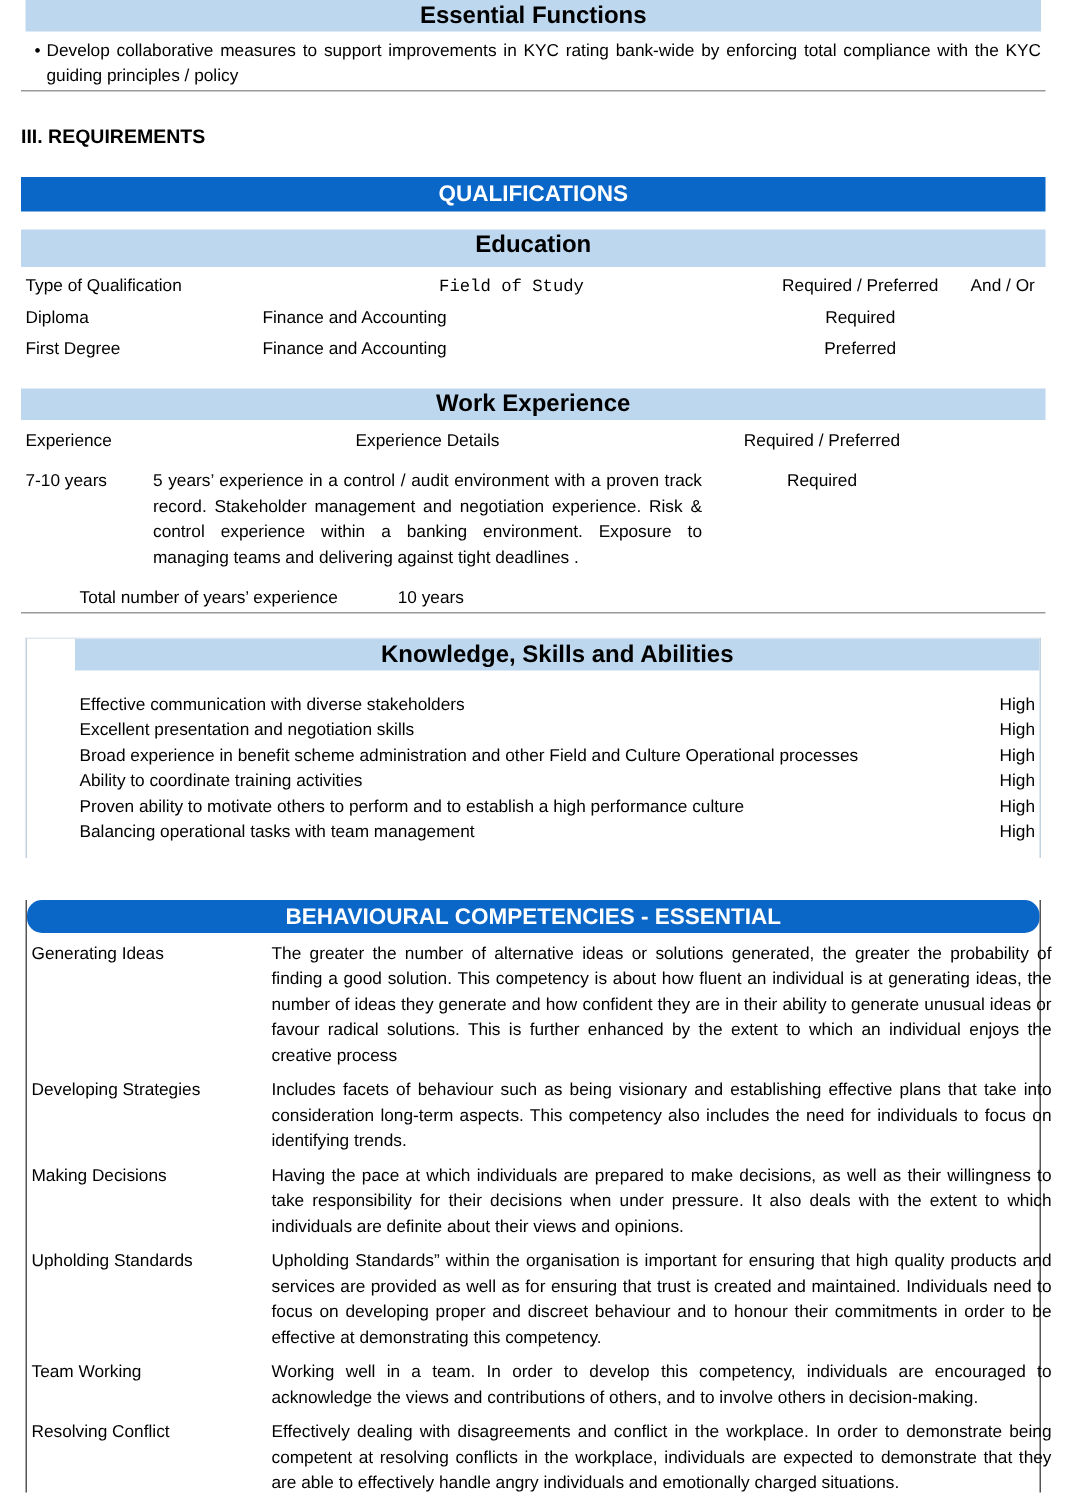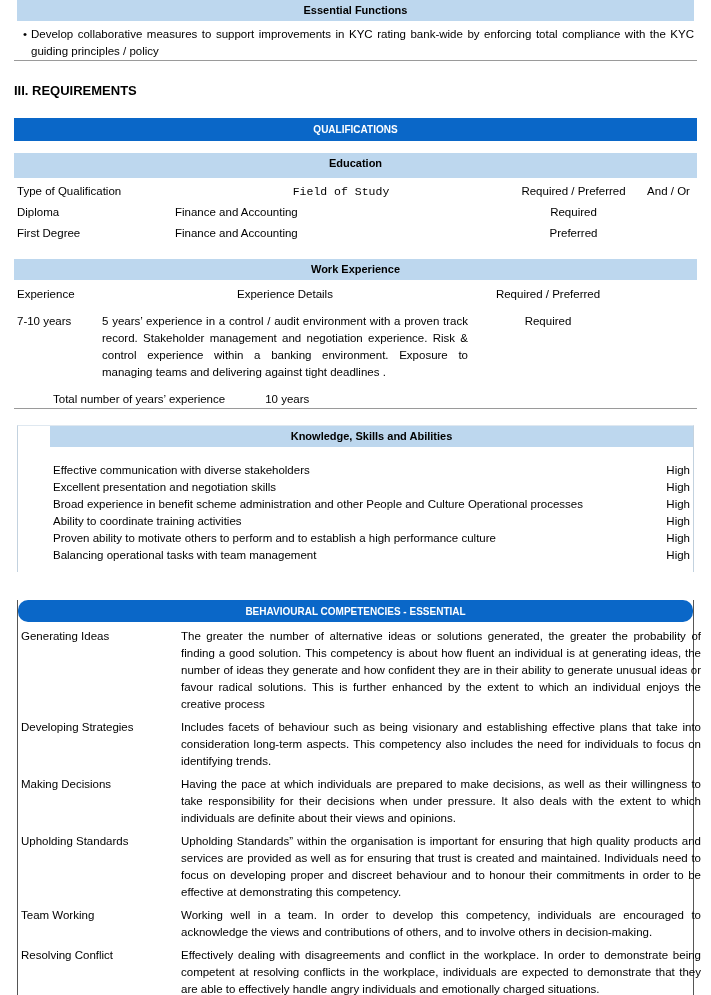--- a/index.html
+++ b/index.html
@@ -6,26 +6,26 @@
   html,body { background:#ffffff; }
   body {
     width:711px; height:995px; overflow:hidden;
     font-family:"Liberation Sans","DejaVu Sans",sans-serif;
     font-size:11.5px; line-height:17px; color:#000;
   }
   .page { padding:0 14px; }
 
   .bar-light {
     background:var(--light-blue,#bdd7ee);
-    font-weight:bold; font-size:11px; text-align:center;
+    font-weight:bold; font-size:16px; text-align:center;
     padding:3px 0; line-height:15px;
   }
   .bar-blue {
     background:var(--banner-blue,#0a67c8);
-    color:#fff; font-weight:bold; font-size:10px; text-align:center;
+    color:#fff; font-weight:bold; font-size:15px; text-align:center;
     padding:4px 0; line-height:15px;
   }
 
   
   .ef-bar { margin:0 3px; height:21px; }
   .bullet-row { display:flex; margin:5px 3px 0 3px; }
   .bullet-dot { width:14px; padding-left:6px; flex:none; }
   .bullet-text { flex:1; text-align:justify; }
 
   hr.rule { border:none; border-top:1px solid #9a9a9a; margin:0; }
@@ -136,21 +136,21 @@
     <div class="ksa-spacer"></div>
     <div class="ksa-row">
       <span class="ksa-text">Effective communication with diverse stakeholders</span>
       <span class="ksa-prof">High</span>
     </div>
     <div class="ksa-row">
       <span class="ksa-text">Excellent presentation and negotiation skills</span>
       <span class="ksa-prof">High</span>
     </div>
     <div class="ksa-row">
-      <span class="ksa-text">Broad experience in benefit scheme administration and other People and Culture Operational processes</span>
+      <span class="ksa-text">Broad experience in benefit scheme administration and other Field and Culture Operational processes</span>
       <span class="ksa-prof">High</span>
     </div>
     <div class="ksa-row">
       <span class="ksa-text">Ability to coordinate training activities</span>
       <span class="ksa-prof">High</span>
     </div>
     <div class="ksa-row">
       <span class="ksa-text">Proven ability to motivate others to perform and to establish a high performance culture</span>
       <span class="ksa-prof">High</span>
     </div>

